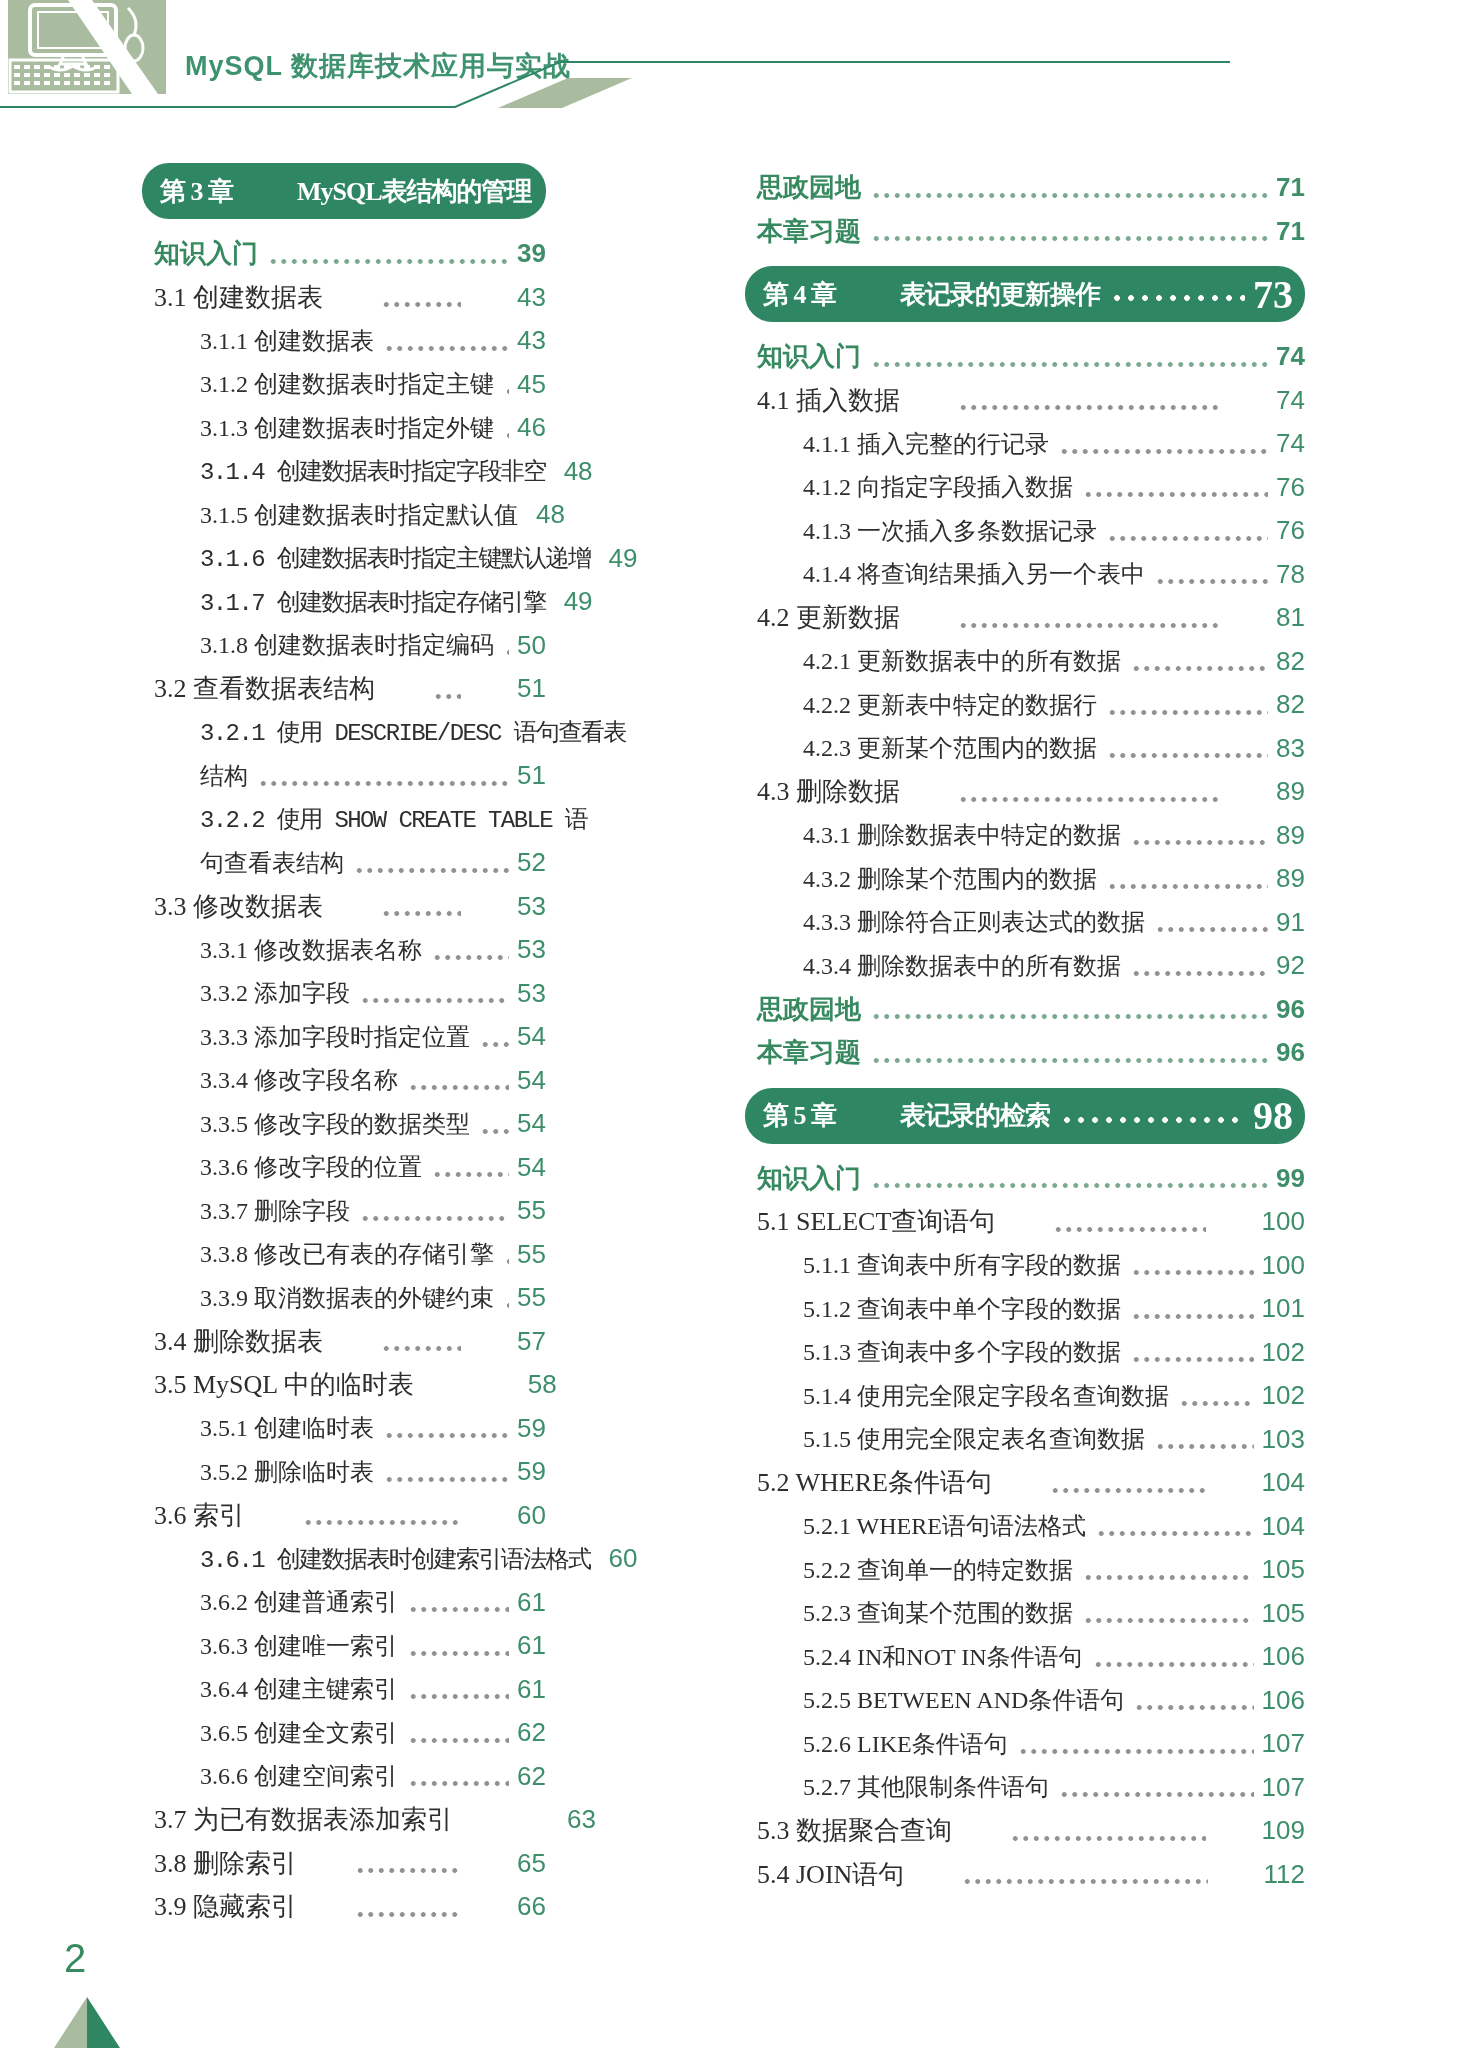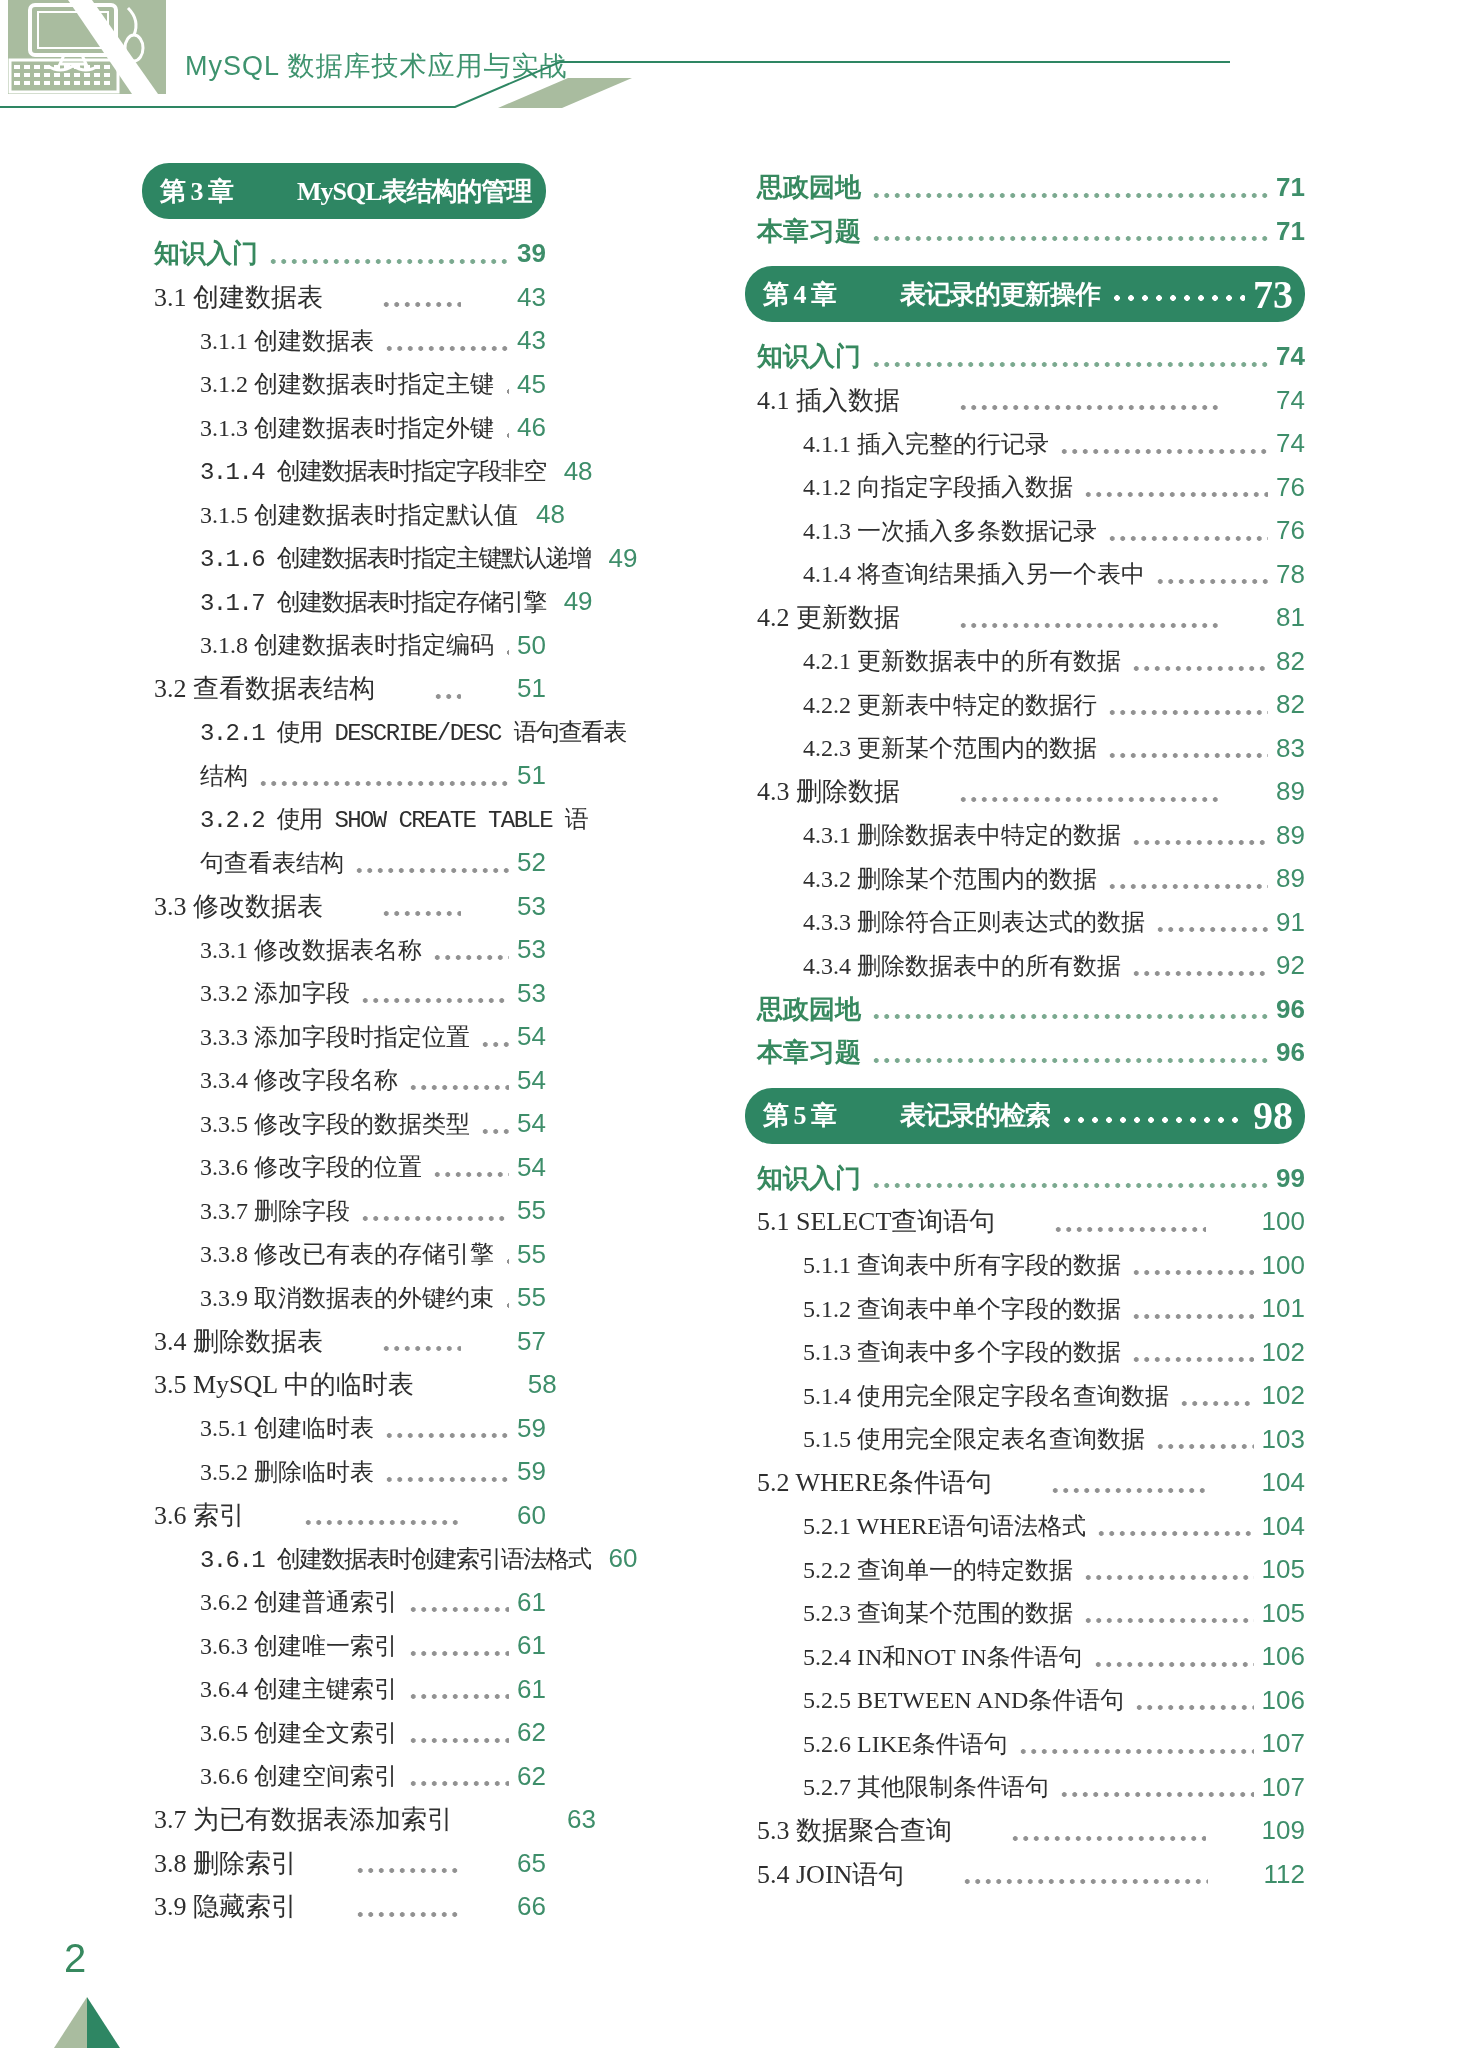--- a/index.html
+++ b/index.html
@@ -20,21 +20,21 @@
     background:#ffffff;
     overflow:hidden;
     font-family:"Liberation Serif","DejaVu Serif",serif;
     color:var(--body-text);
   }
   
   .hdr-svg{position:absolute;left:0;top:0;}
   .book-title{
     position:absolute;left:185px;top:48px;
     font-family:"Liberation Sans","DejaVu Sans",sans-serif;
-    font-size:27px;font-weight:400;letter-spacing:1px;
+    font-size:27px;font-weight:700;letter-spacing:1px;
     color:var(--title-green);white-space:nowrap;
   }
   
   .col{position:absolute;}
   .col-left{left:142px;top:163px;width:404px;}
   .col-right{left:745px;top:166px;width:560px;}
   .chapter-band{
     height:56px;border-radius:27px;
     background:var(--band-green);
     display:flex;align-items:center;

